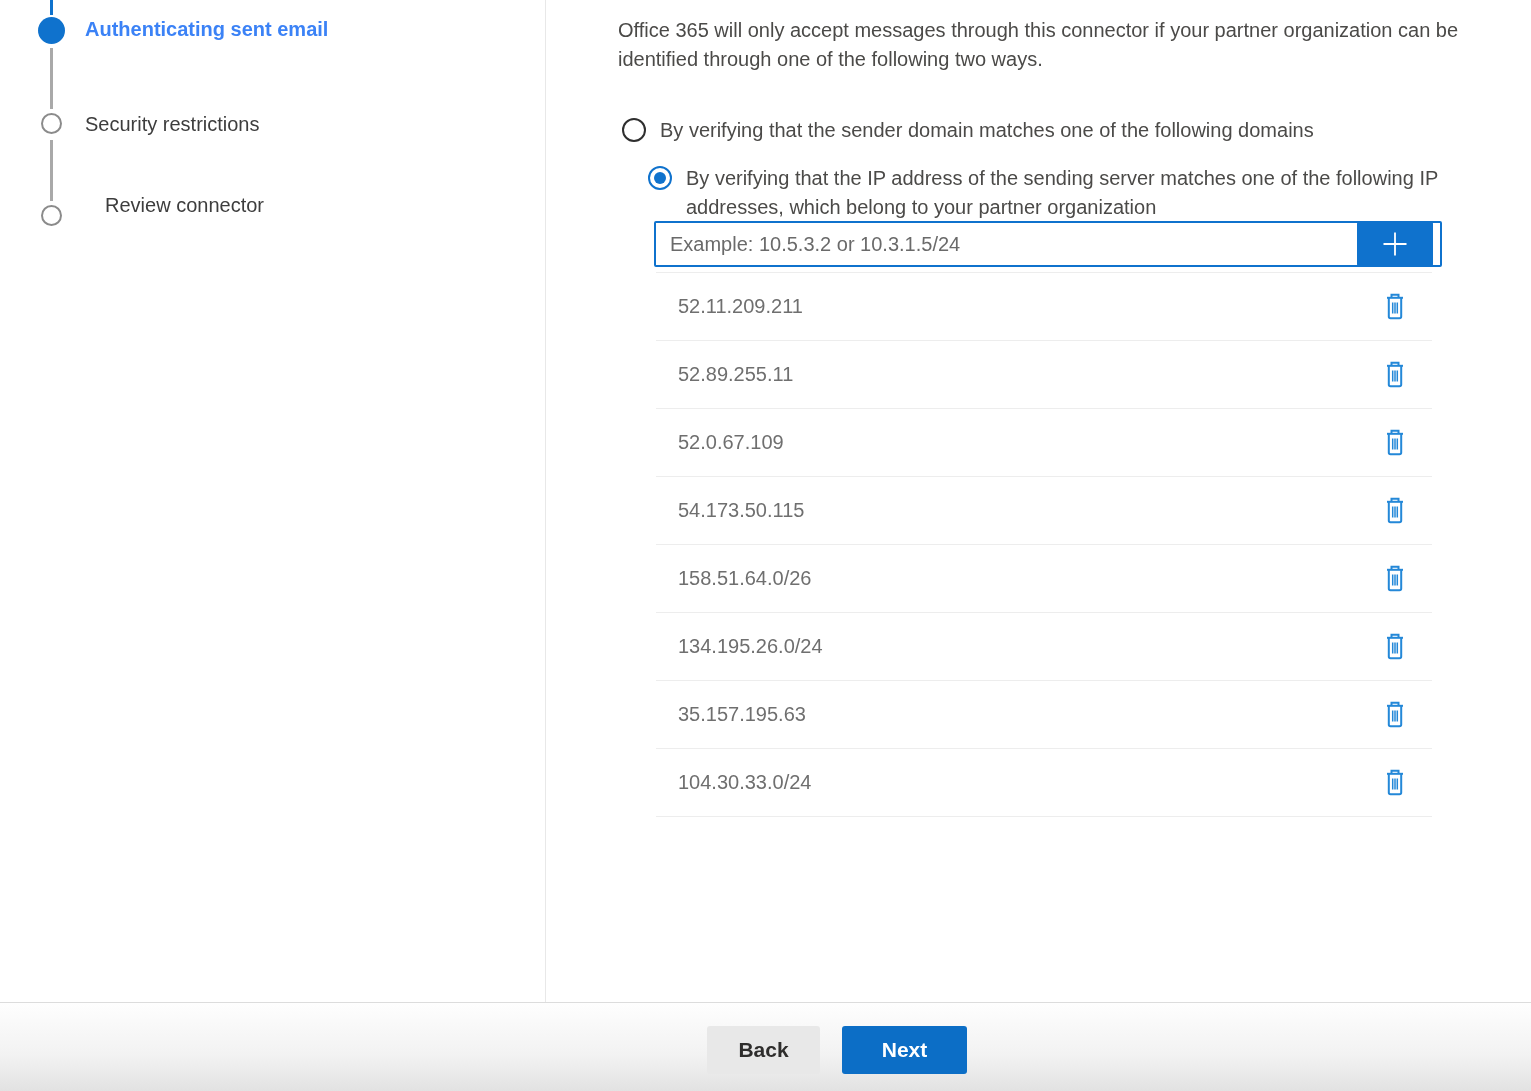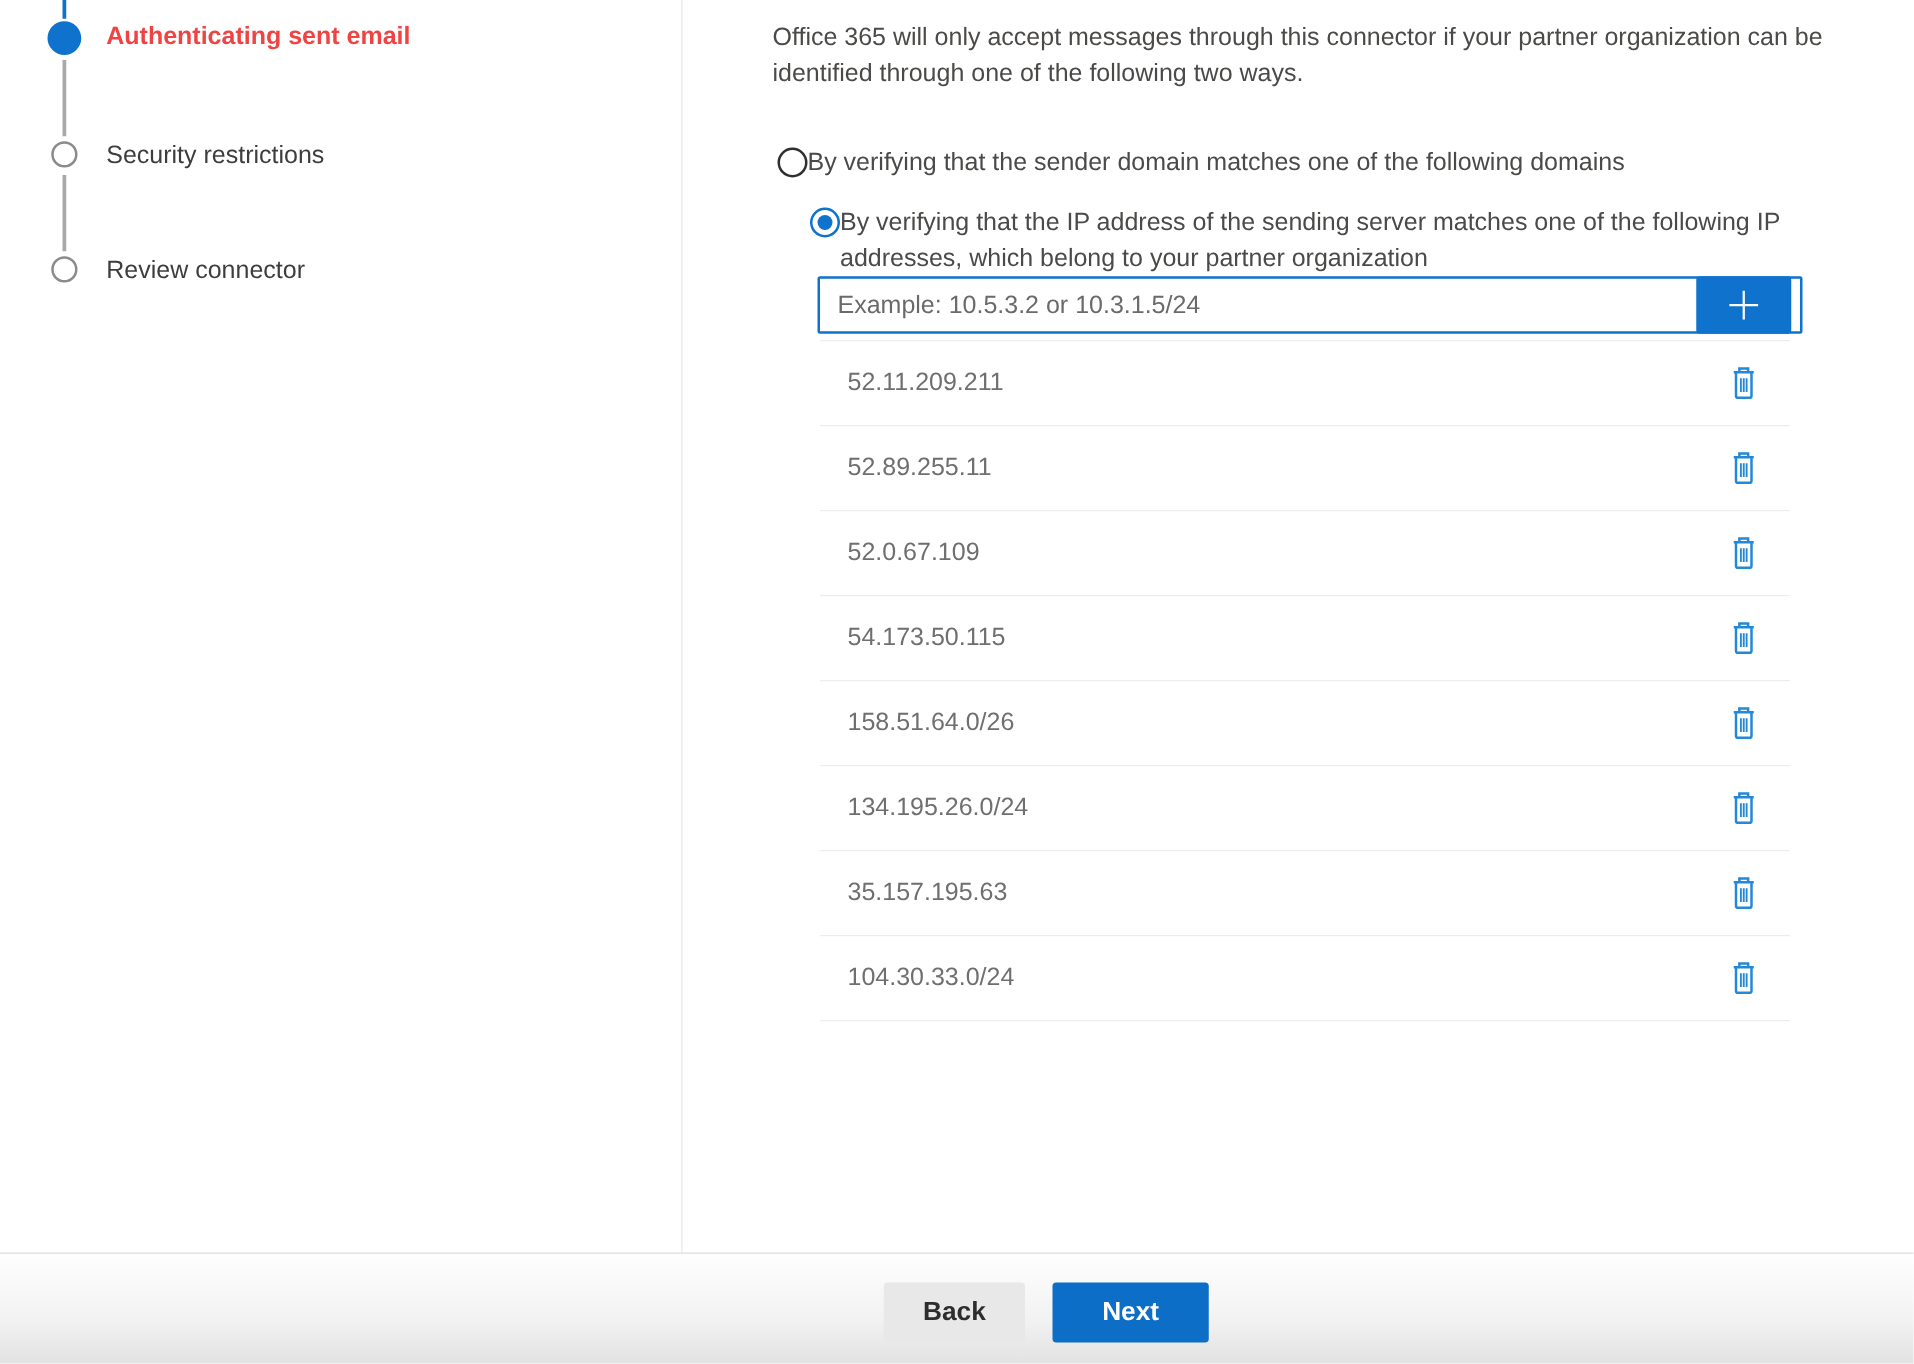--- a/index.html
+++ b/index.html
@@ -35,32 +35,32 @@
     position: absolute; left: 41px;
     width: 21px; height: 21px; border-radius: 50%;
     border: 2.5px solid #8b8b8b; background: #fff;
   }
   .circle-2 { top: 113px; }
   .circle-3 { top: 205px; }
   .step-label {
     position: absolute; left: 85px;
     font-size: 20px; color: #3d3d3d; white-space: nowrap;
   }
-  .step-label.active { top: 18px; font-weight: bold; color: #ef4444; }
+  .step-label.active { top: 18px; font-weight: bold; color: #3b82f6; }
   .label-2 { top: 113px; }
-  .label-3 { top: 205px; }
+  .label-3 { top: 194px; margin-left: 20px; }
 
   
   .intro {
     position: absolute; left: 618px; top: 16px;
     width: 917px;
     font-size: 20px; line-height: 29px; color: #4b4a48;
   }
   .radio-option {
-    position: absolute; display: flex; align-items: flex-start;
+    position: absolute; display: flex; gap: 14px; align-items: flex-start;
     cursor: pointer;
   }
   .radio-1 { left: 622px; top: 116px; width: 880px; }
   .radio-2 { left: 648px; top: 164px; width: 880px; }
   .radio-circle {
     flex: none; width: 24px; height: 24px; border-radius: 50%;
     border: 2px solid #2f2f2f; background: #fff; margin-top: 2px;
     position: relative;
   }
   .radio-circle.selected { border-color: #0f72cd; }

